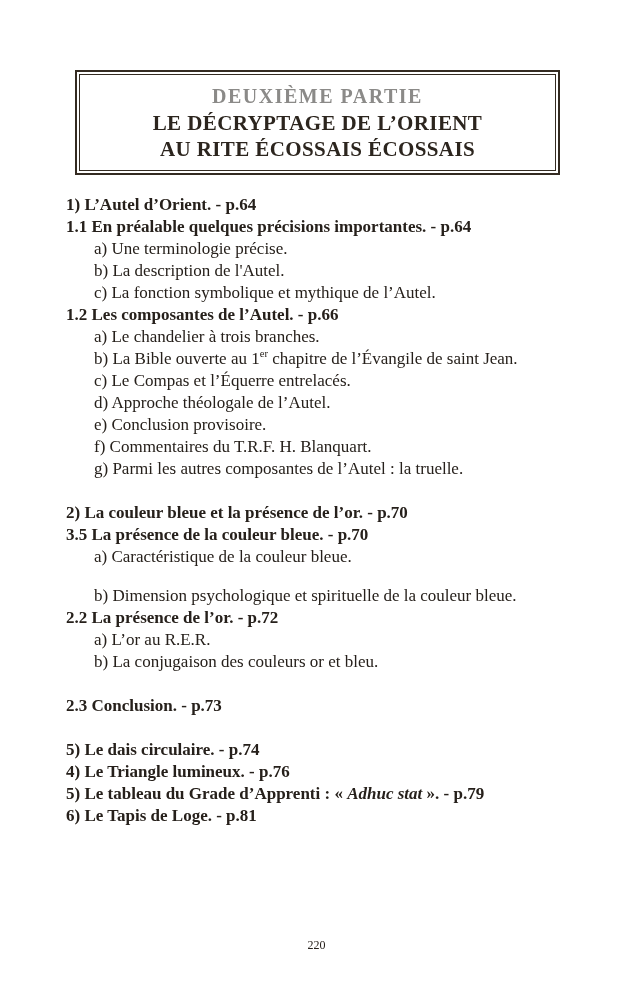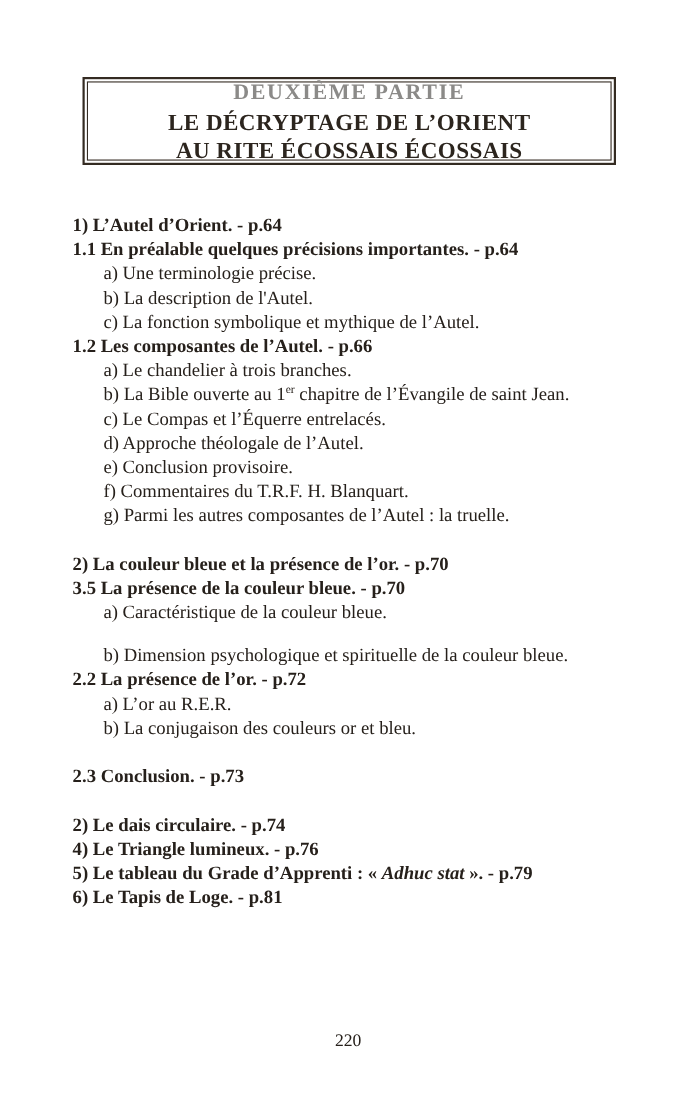--- a/index.html
+++ b/index.html
@@ -6,21 +6,21 @@
   body {
     width:633px; height:1000px;
     background:#ffffff;
     position:relative;
     font-family:"Liberation Serif", serif;
     color:#26201b;
     overflow:hidden;
   }
   .frame-outer {
     position:absolute; left:75px; top:70px;
-    width:485px; height:80px;
+    width:485px; height:105px;
     box-sizing:border-box;
     border:2px solid #342b22;
     padding:2px;
     background:#ffffff;
   }
   .frame-inner {
     box-sizing:border-box;
     border:1px solid #342b22;
     width:100%; height:100%;
     display:flex; flex-direction:column;
@@ -61,21 +61,21 @@
     font-size:0.62em;
     line-height:0;
     vertical-align:super;
   }
   .entry i { font-style:italic; }
   .gap { height:22px; }
   .page-number {
     position:absolute; left:0; top:938px;
     width:633px;
     text-align:center;
-    font-size:16px;
+    font-size:12px;
     color:#26201b;
   }
 </style>
 </head>
 <body>
 
 <div class="frame-outer">
   <div class="frame-inner">
     <div class="part-label">DEUXIÈME PARTIE</div>
     <div class="part-title">LE DÉCRYPTAGE DE L’ORIENT</div>
@@ -101,19 +101,19 @@
     <div class="entry h">2) La couleur bleue et la présence de l’or. - p.70</div>
     <div class="entry h">3.5 La présence de la couleur bleue. - p.70</div>
     <div class="entry sub">a) Caractéristique de la couleur bleue.</div>
     <div class="entry sub justify">b) Dimension psychologique et spirituelle de la couleur bleue.</div>
     <div class="entry h">2.2 La présence de l’or. - p.72</div>
     <div class="entry sub">a) L’or au R.E.R.</div>
     <div class="entry sub">b) La conjugaison des couleurs or et bleu.</div>
     <div class="gap"></div>
     <div class="entry h">2.3 Conclusion. - p.73</div>
     <div class="gap"></div>
-    <div class="entry h">2) Le dais circulaire. - p.74</div>
+    <div class="entry h">5) Le dais circulaire. - p.74</div>
     <div class="entry h">4) Le Triangle lumineux. - p.76</div>
     <div class="entry h"><span>5) Le tableau du Grade d’Apprenti : « </span><i>Adhuc stat</i><span> ». - p.79</span></div>
     <div class="entry h">6) Le Tapis de Loge. - p.81</div>
   </div>
 
 <div class="page-number">220</div>
 
 </body></html>

